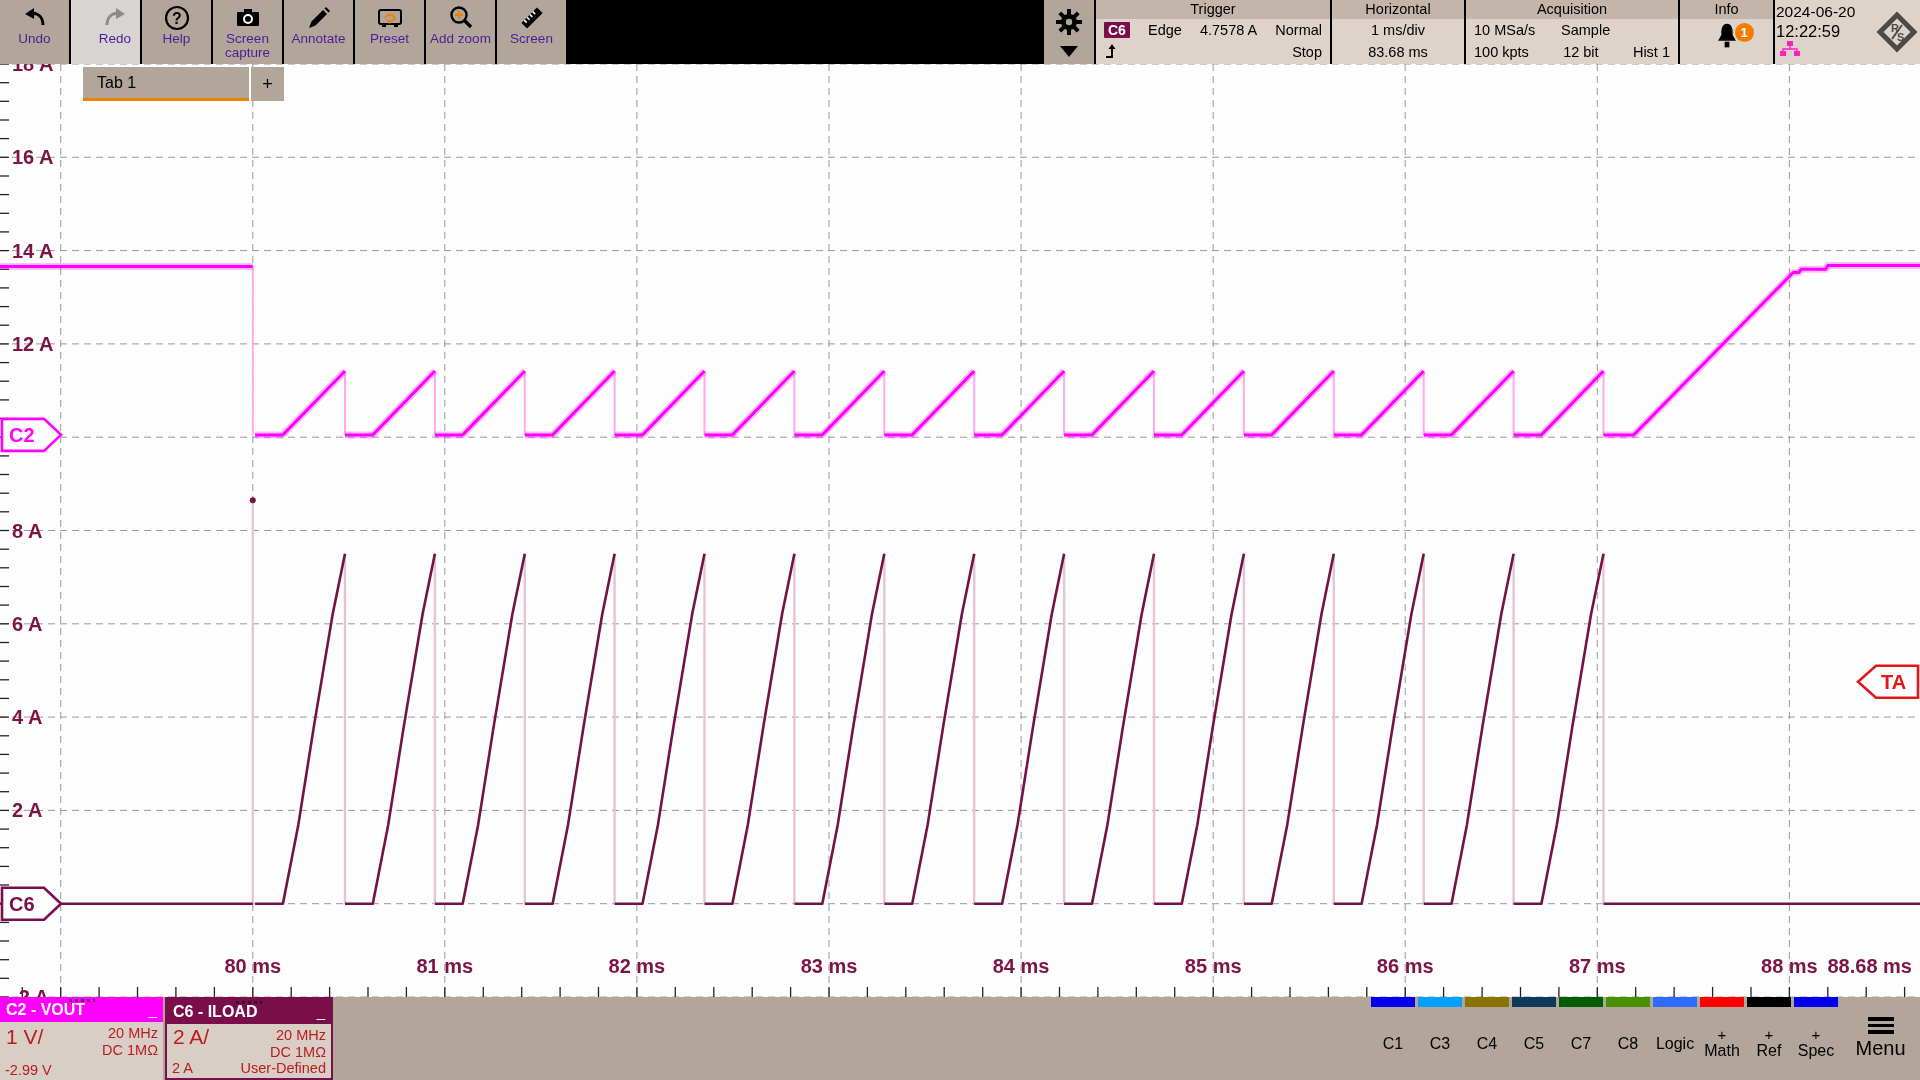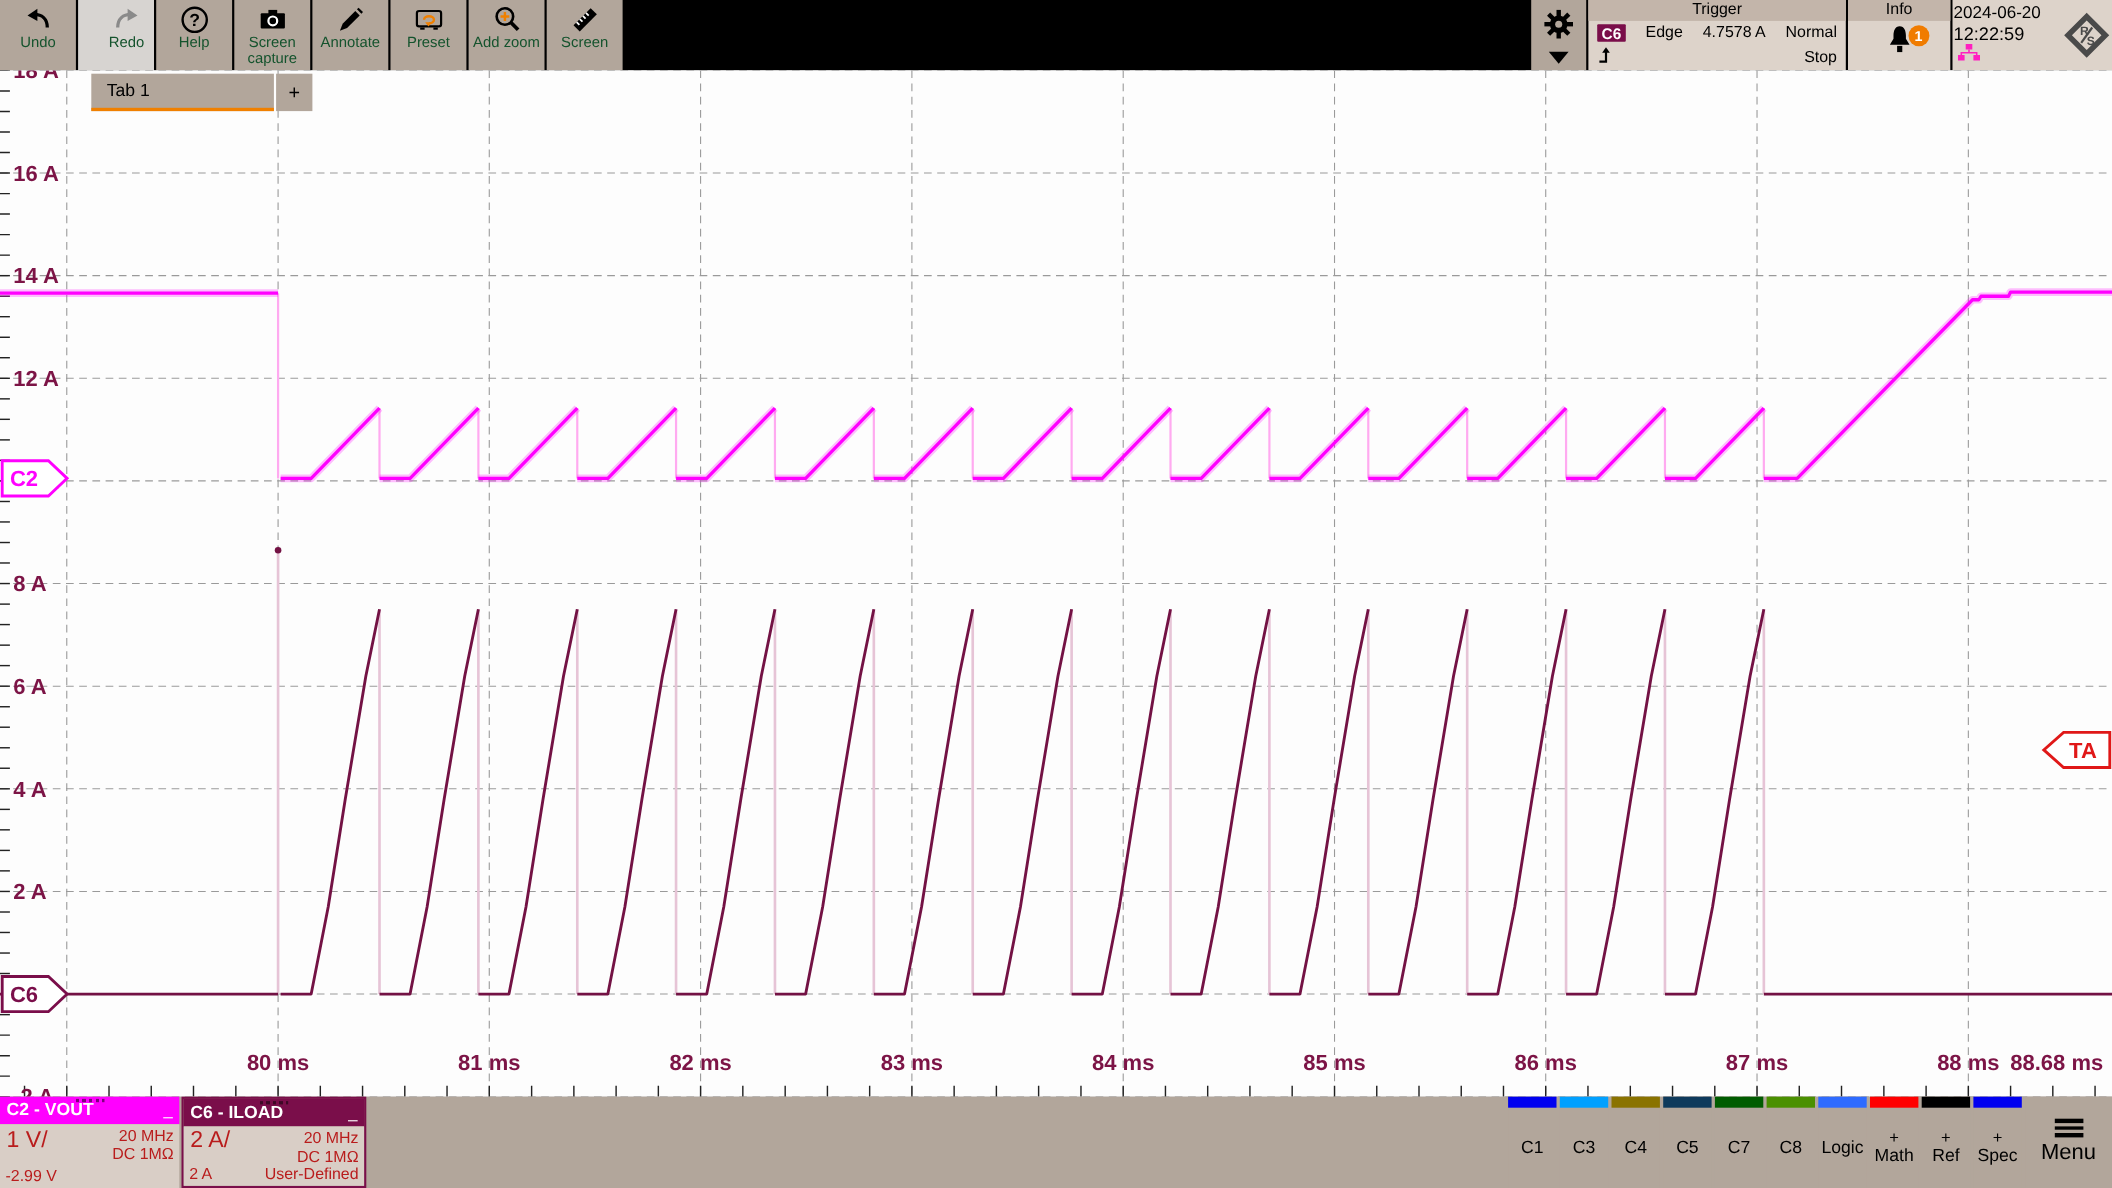--- a/index.html
+++ b/index.html
@@ -5,21 +5,21 @@
   html,body{margin:0;padding:0;background:#000;}
   body{width:1920px;height:1080px;overflow:hidden;font-family:"Liberation Sans",sans-serif;-webkit-font-smoothing:antialiased;}
   .app{position:relative;width:1920px;height:1080px;background:#000;}
 
   
   .topbar{position:absolute;left:0;top:0;width:1920px;height:64px;background:#000;display:flex;}
   .tool-group{display:flex;gap:2px;}
   .tool{width:69px;height:64px;border:none;background:#b2a69b;display:flex;flex-direction:column;align-items:center;justify-content:flex-start;padding:4px 1px 2px;cursor:pointer;font-family:inherit;}
   .tool.disabled{background:#d7d4d1;padding-left:20px;}
   .ticon{height:28px;display:flex;align-items:center;justify-content:center;}
-  .tlabel{font-size:13.5px;line-height:14px;color:#14532d;text-align:center;white-space:normal;}
+  .tlabel{font-size:13.5px;line-height:14px;color:#4c1d95;text-align:center;white-space:normal;}
   .status-group{position:absolute;right:0;top:0;height:64px;display:flex;gap:2px;}
   .gearblock{width:50px;height:64px;background:#b2a69b;display:flex;flex-direction:column;align-items:center;justify-content:center;gap:5px;cursor:pointer;}
   .tri-down{width:0;height:0;border-left:9px solid transparent;border-right:9px solid transparent;border-top:11px solid #000;}
   .panel{background:#ddd3ca;height:64px;display:flex;flex-direction:column;cursor:pointer;}
   .panel .phead{background:#c3b5aa;height:19px;font-size:14.5px;text-align:center;line-height:19px;color:#000;}
   .prow{display:flex;align-items:center;font-size:14.5px;color:#000;height:22px;padding:0 8px;}
   .trigger-panel{width:234px;}
   .trigger-panel .prow{justify-content:space-between;}
   .badge{background:#7a0e4a;color:#fff;font-size:14px;font-weight:700;padding:0 4px;border-radius:1px;}
   .horizontal-panel{width:132px;}
@@ -190,21 +190,43 @@
           <span>
             <svg width="18" height="18" viewBox="0 0 18 18">
                 <path d="M2 15 H8 V4" fill="none" stroke="#000" stroke-width="2"></path>
                 <polygon points="4.5,7 8,2 11.5,7" fill="#000"></polygon>
               </svg>
           </span>
           <span>Stop</span>
         </div>
       </div>
 
-
+      <div class="panel horizontal-panel">
+        <div class="phead">Horizontal</div>
+        <div class="prow">
+            <span>1 ms/div</span>
+          </div>
+        <div class="prow">
+            <span>83.68 ms</span>
+          </div>
+      </div>
+
+      <div class="panel acq-panel">
+        <div class="phead">Acquisition</div>
+        <div class="prow">
+          <span>10 MSa/s</span>
+          <span>Sample</span>
+          <span style="width:34px"></span>
+        </div>
+        <div class="prow">
+          <span>100 kpts</span>
+          <span>12 bit</span>
+          <span>Hist 1</span>
+        </div>
+      </div>
 
       <div class="panel info-panel">
         <div class="phead">Info</div>
         <div class="bellwrap">
           <span>
             <svg width="30" height="32" viewBox="0 0 30 34">
                 <path d="M15 3 C10.5 3 9 7.5 9 12 L9 15 L5.5 21 H24.5 L21 15 L21 12 C21 7.5 19.5 3 15 3 Z" fill="#000"></path>
                 <rect x="12.5" y="22" width="5" height="6" fill="#000"></rect>
               </svg>
           </span>

